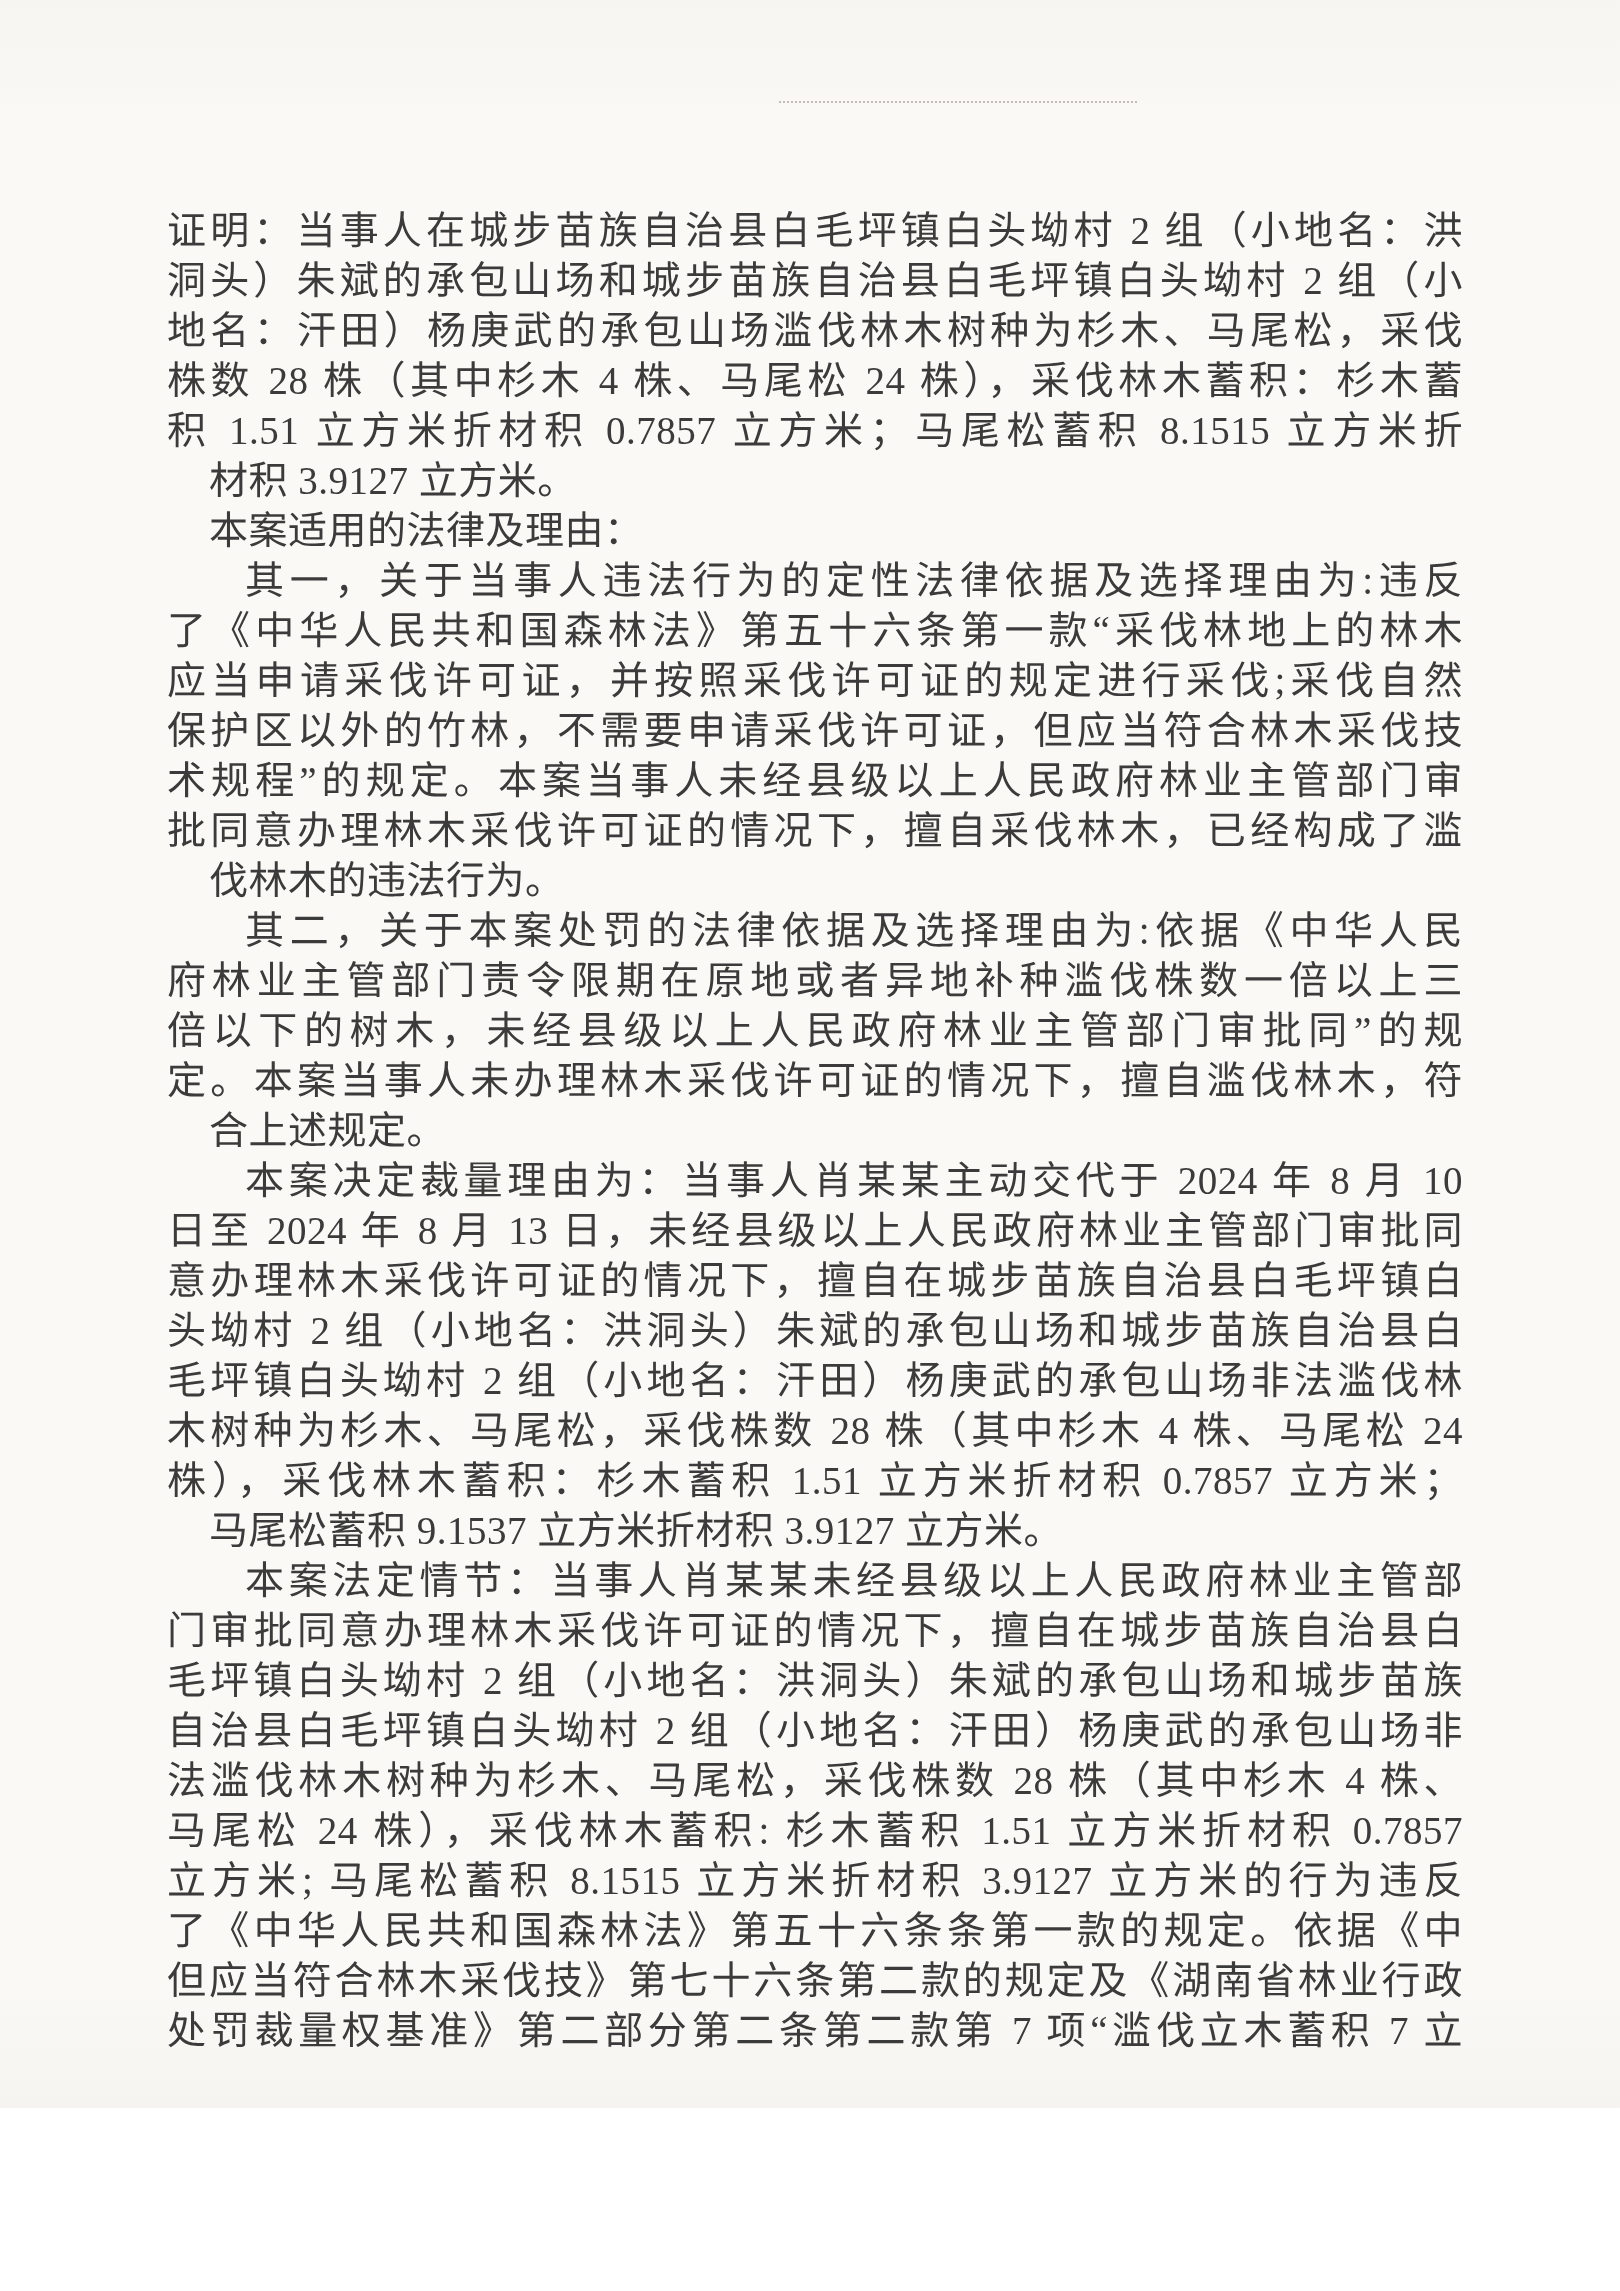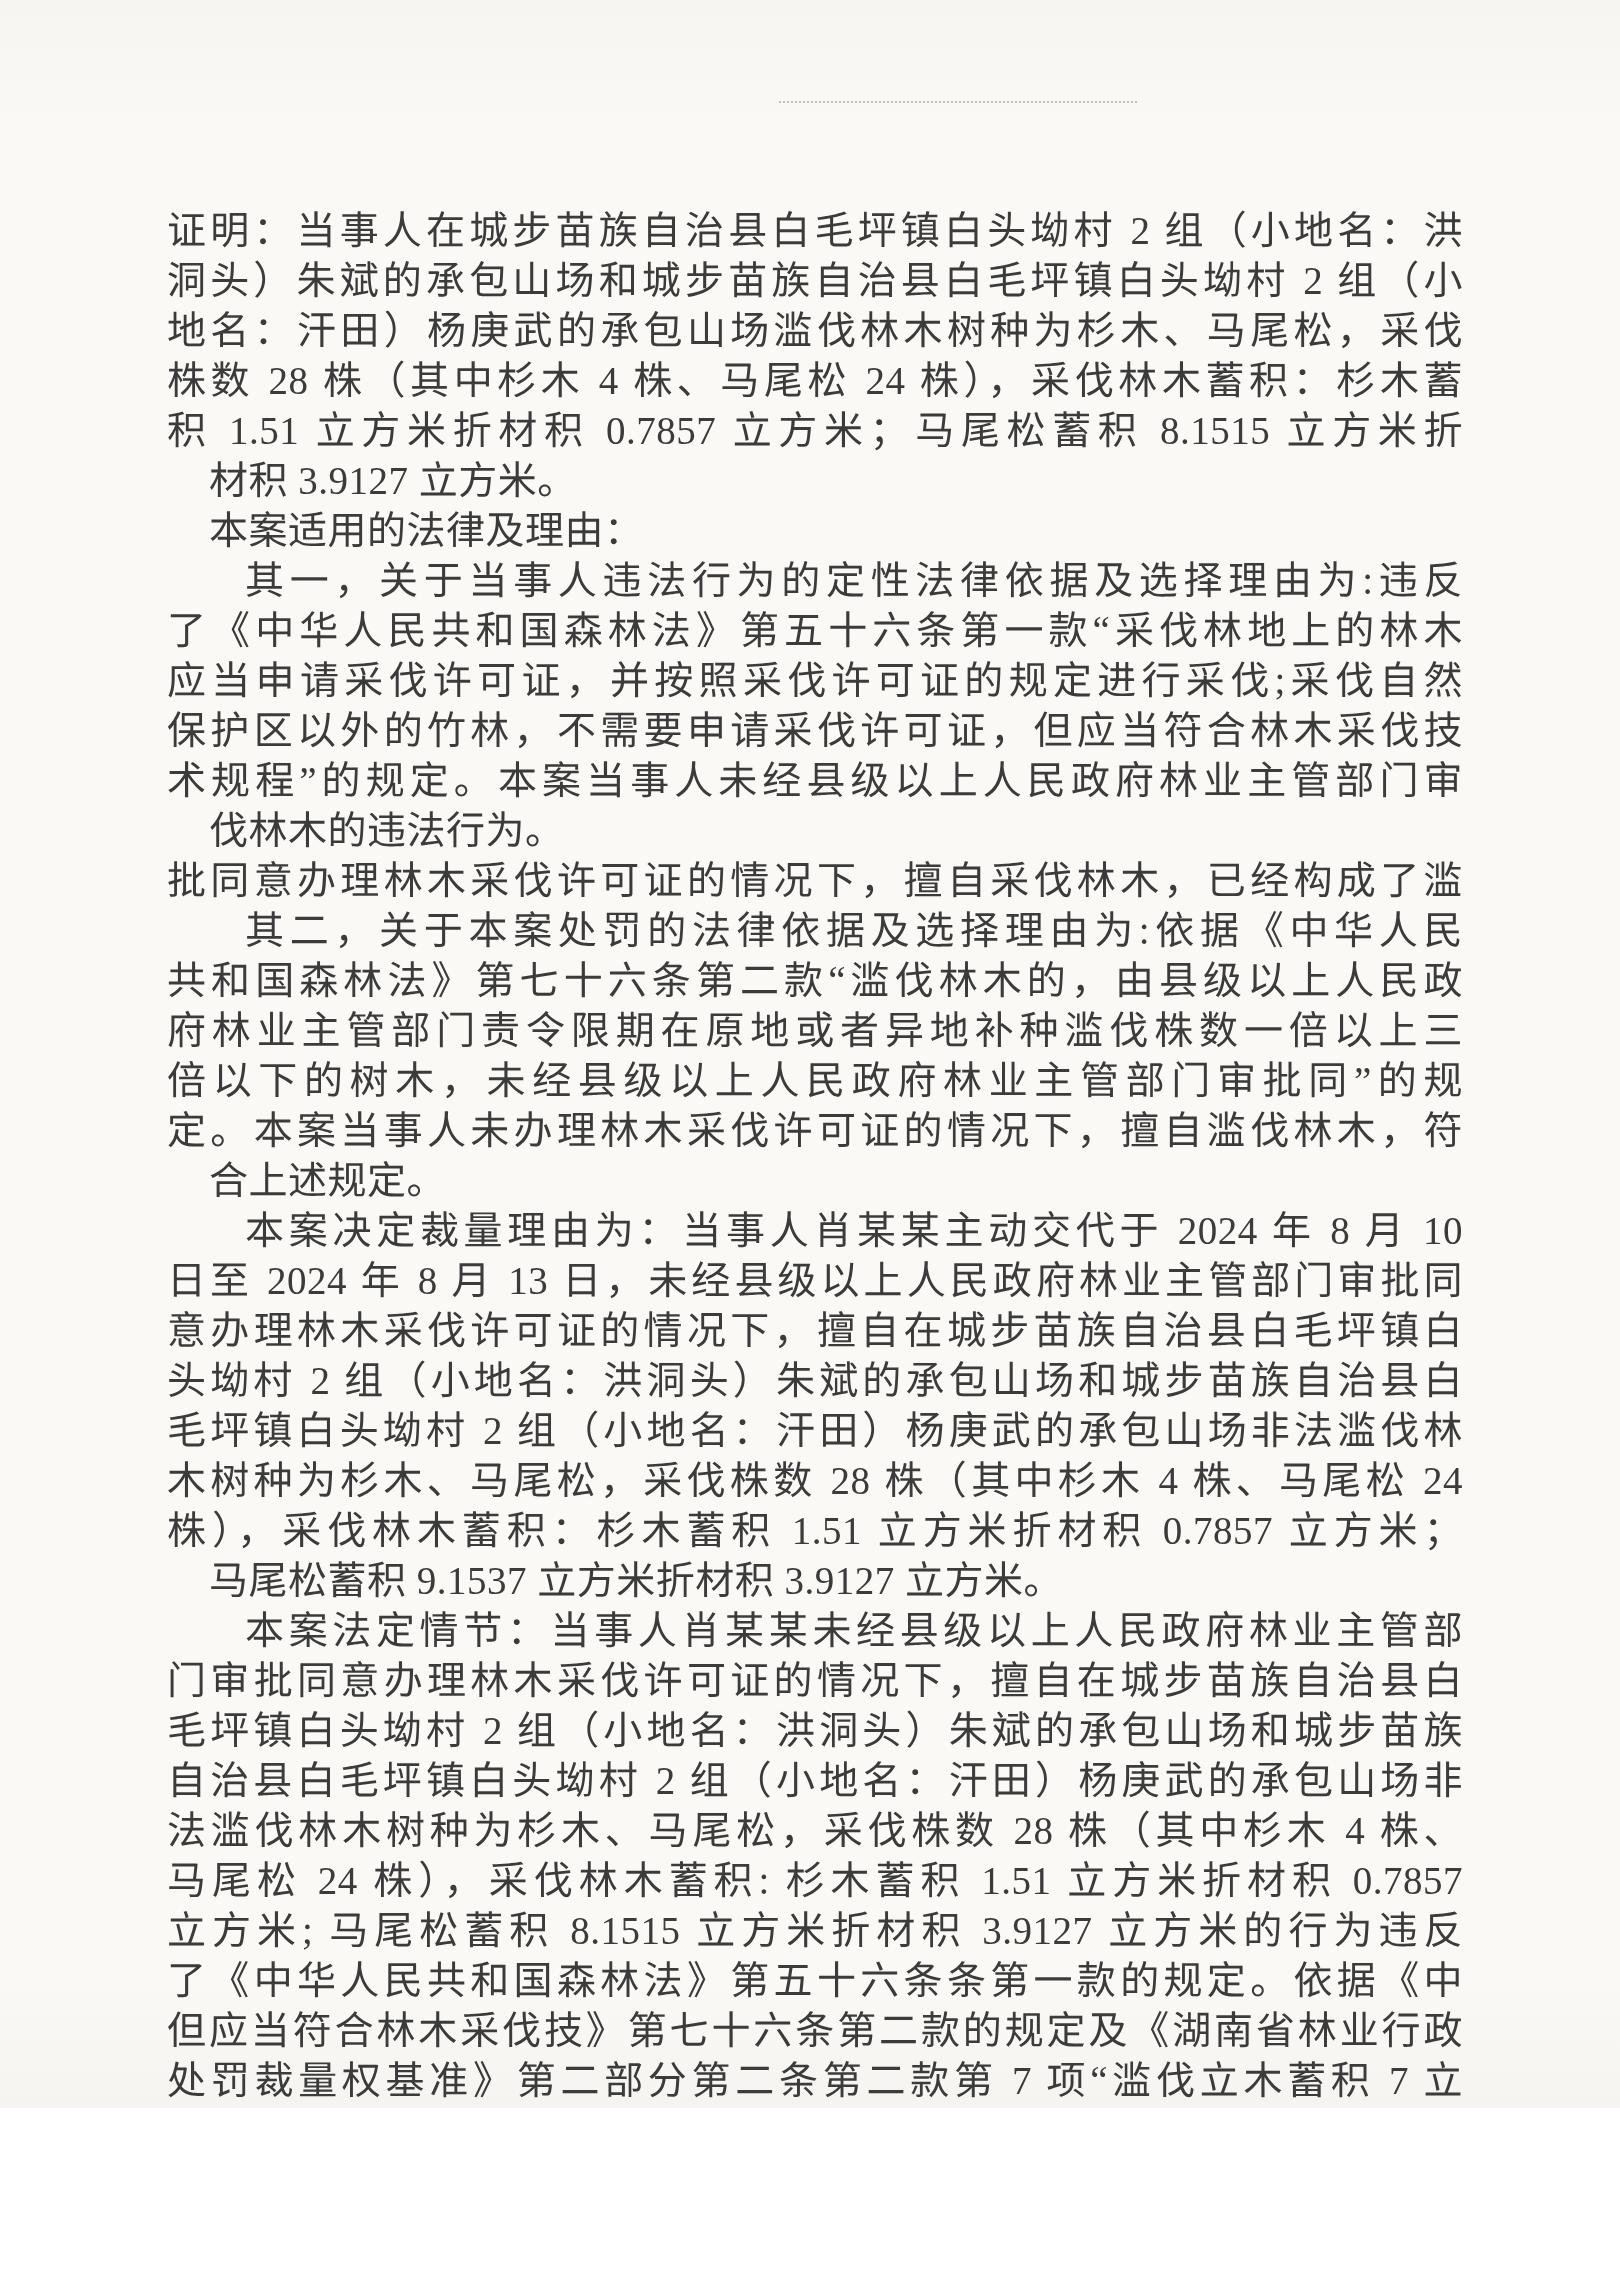--- a/index.html
+++ b/index.html
@@ -82,26 +82,25 @@
       </div>
       <div class="paragraph">
         <div class="line no-just">本案适用的法律及理由：</div>
       </div>
       <div class="paragraph">
         <div class="line indent">其一，关于当事人违法行为的定性法律依据及选择理由为:违反</div>
         <div class="line">了《中华人民共和国森林法》第五十六条第一款“采伐林地上的林木</div>
         <div class="line">应当申请采伐许可证，并按照采伐许可证的规定进行采伐;采伐自然</div>
         <div class="line">保护区以外的竹林，不需要申请采伐许可证，但应当符合林木采伐技</div>
         <div class="line">术规程”的规定。本案当事人未经县级以上人民政府林业主管部门审</div>
+        <div class="line">批同意办理林木采伐许可证的情况下，擅自采伐林木，已经构成了滥</div>
         <div class="line no-just">伐林木的违法行为。</div>
-        <div class="line">批同意办理林木采伐许可证的情况下，擅自采伐林木，已经构成了滥</div>
       </div>
       <div class="paragraph">
         <div class="line indent">其二，关于本案处罚的法律依据及选择理由为:依据《中华人民</div>
-        <div class="line">共和国森林法》第七十六条第二款“滥伐林木的，由县级以上人民政</div>
         <div class="line">府林业主管部门责令限期在原地或者异地补种滥伐株数一倍以上三</div>
         <div class="line">倍以下的树木，未经县级以上人民政府林业主管部门审批同”的规</div>
         <div class="line">定。本案当事人未办理林木采伐许可证的情况下，擅自滥伐林木，符</div>
         <div class="line no-just">合上述规定。</div>
       </div>
       <div class="paragraph">
         <div class="line indent">本案决定裁量理由为：当事人肖某某主动交代于 2024 年 8 月 10</div>
         <div class="line">日至 2024 年 8 月 13 日，未经县级以上人民政府林业主管部门审批同</div>
         <div class="line">意办理林木采伐许可证的情况下，擅自在城步苗族自治县白毛坪镇白</div>
         <div class="line">头坳村 2 组（小地名：洪洞头）朱斌的承包山场和城步苗族自治县白</div>

